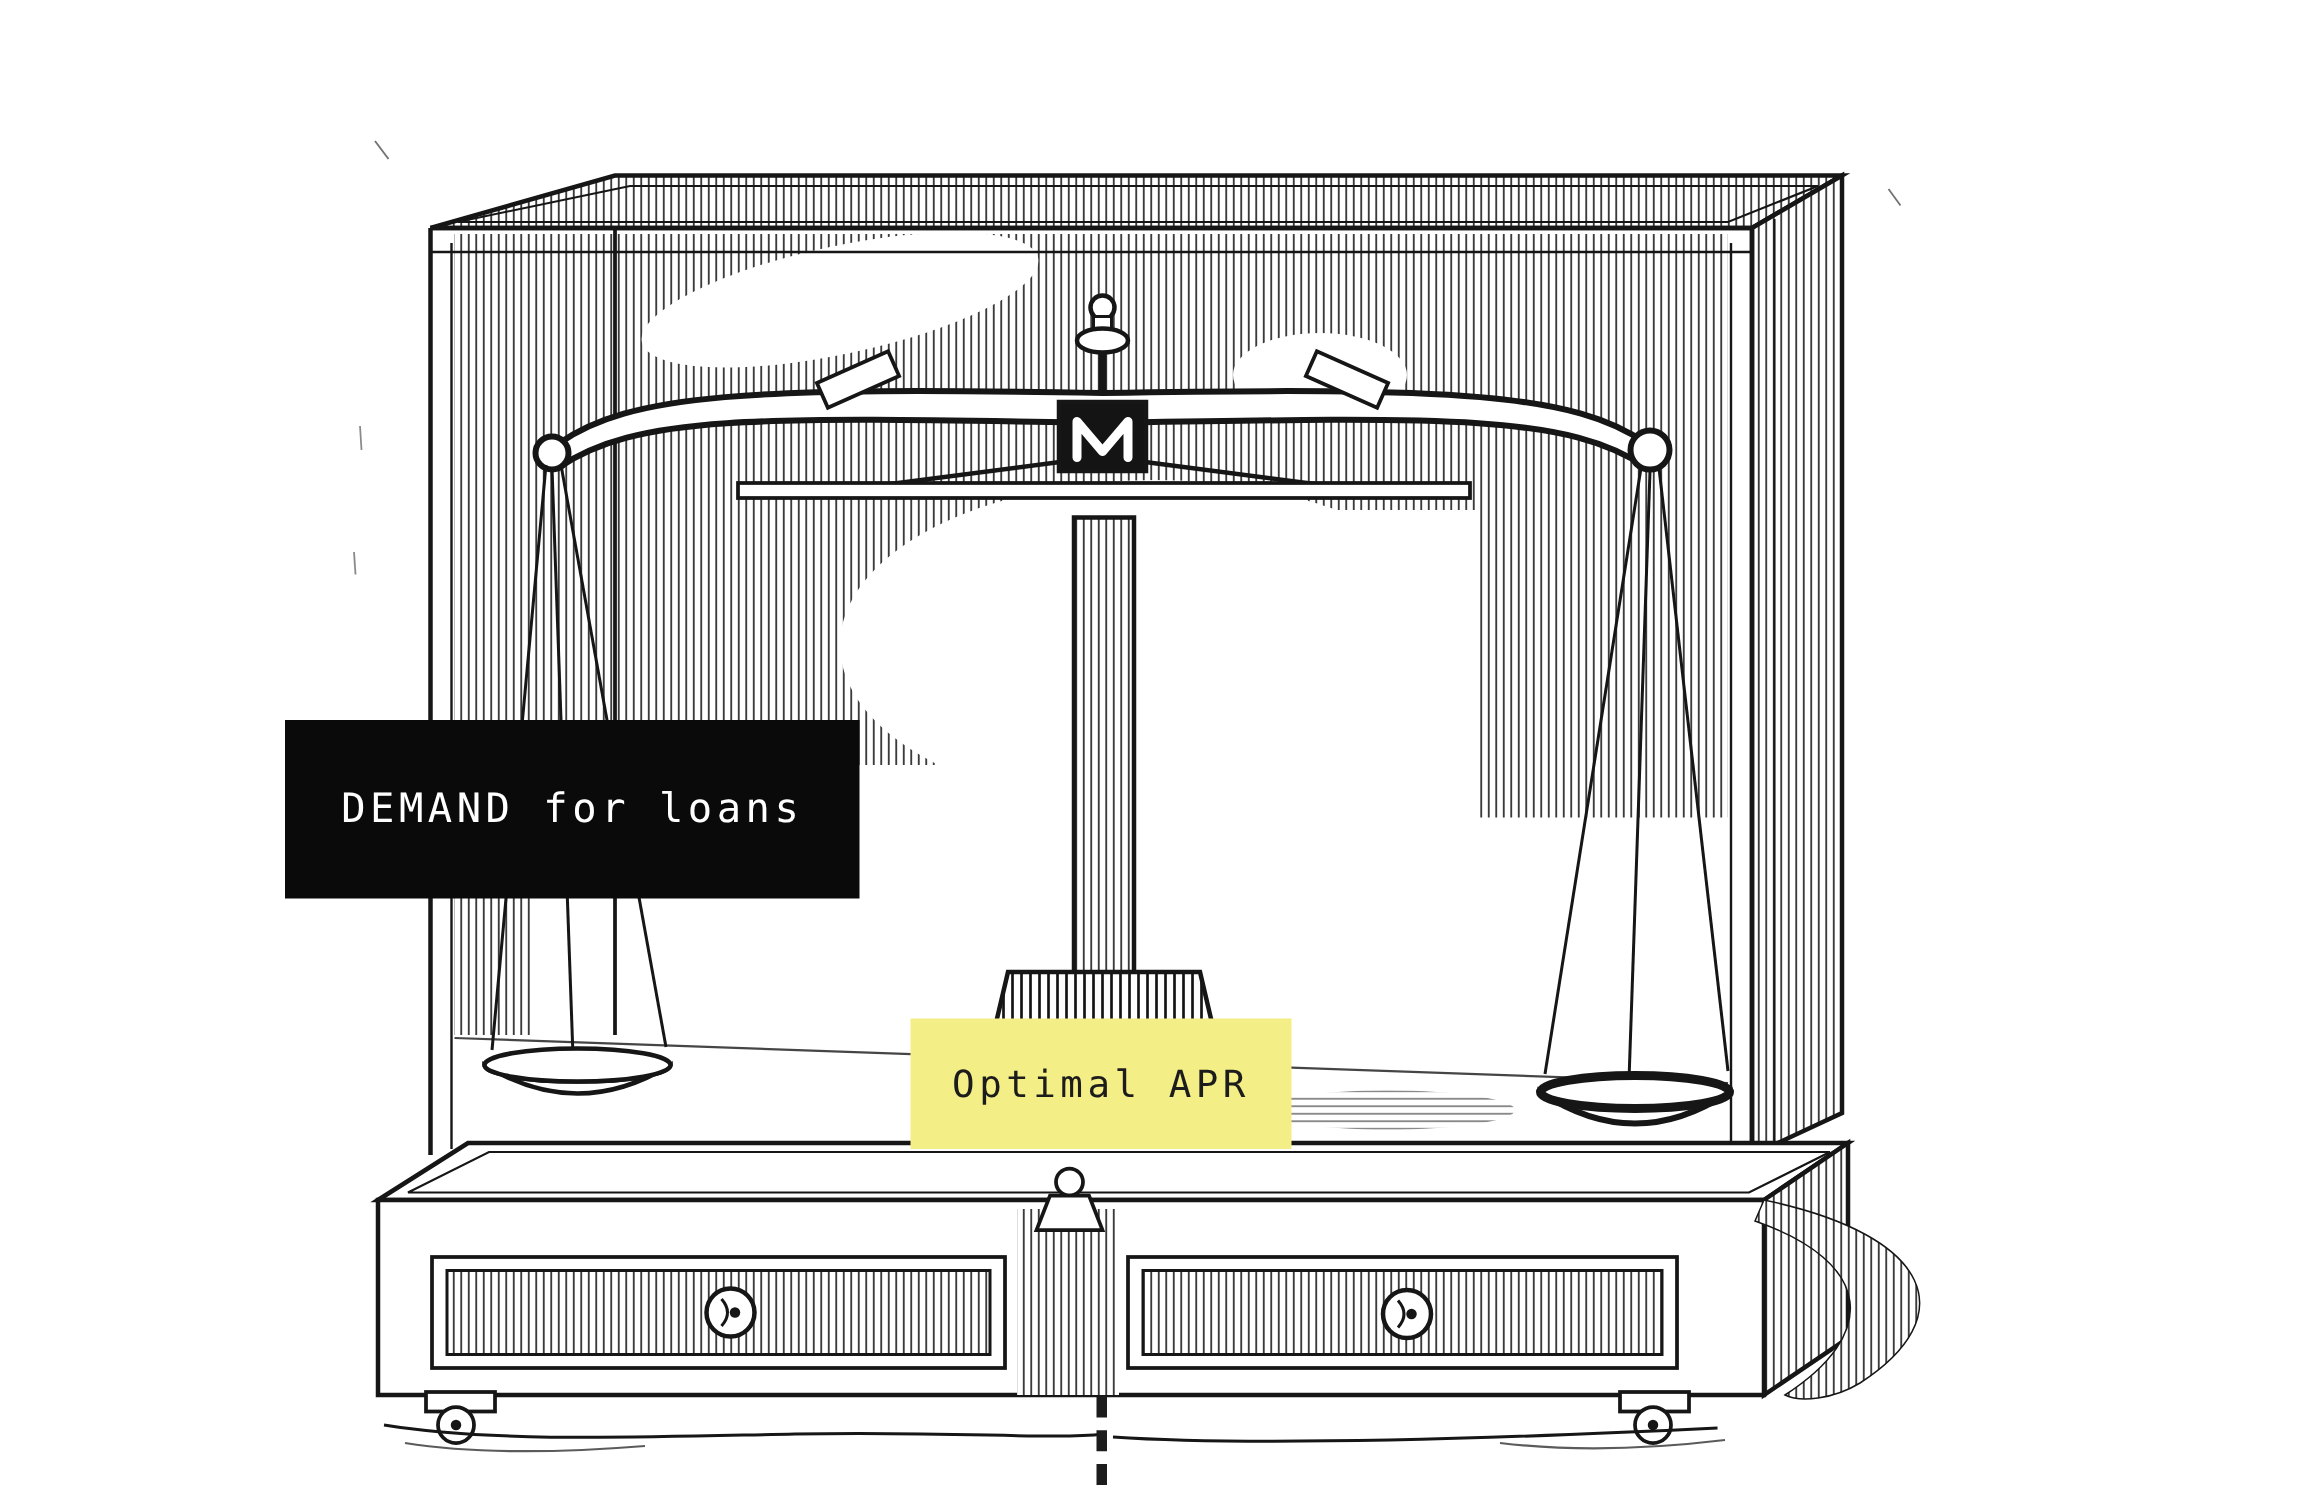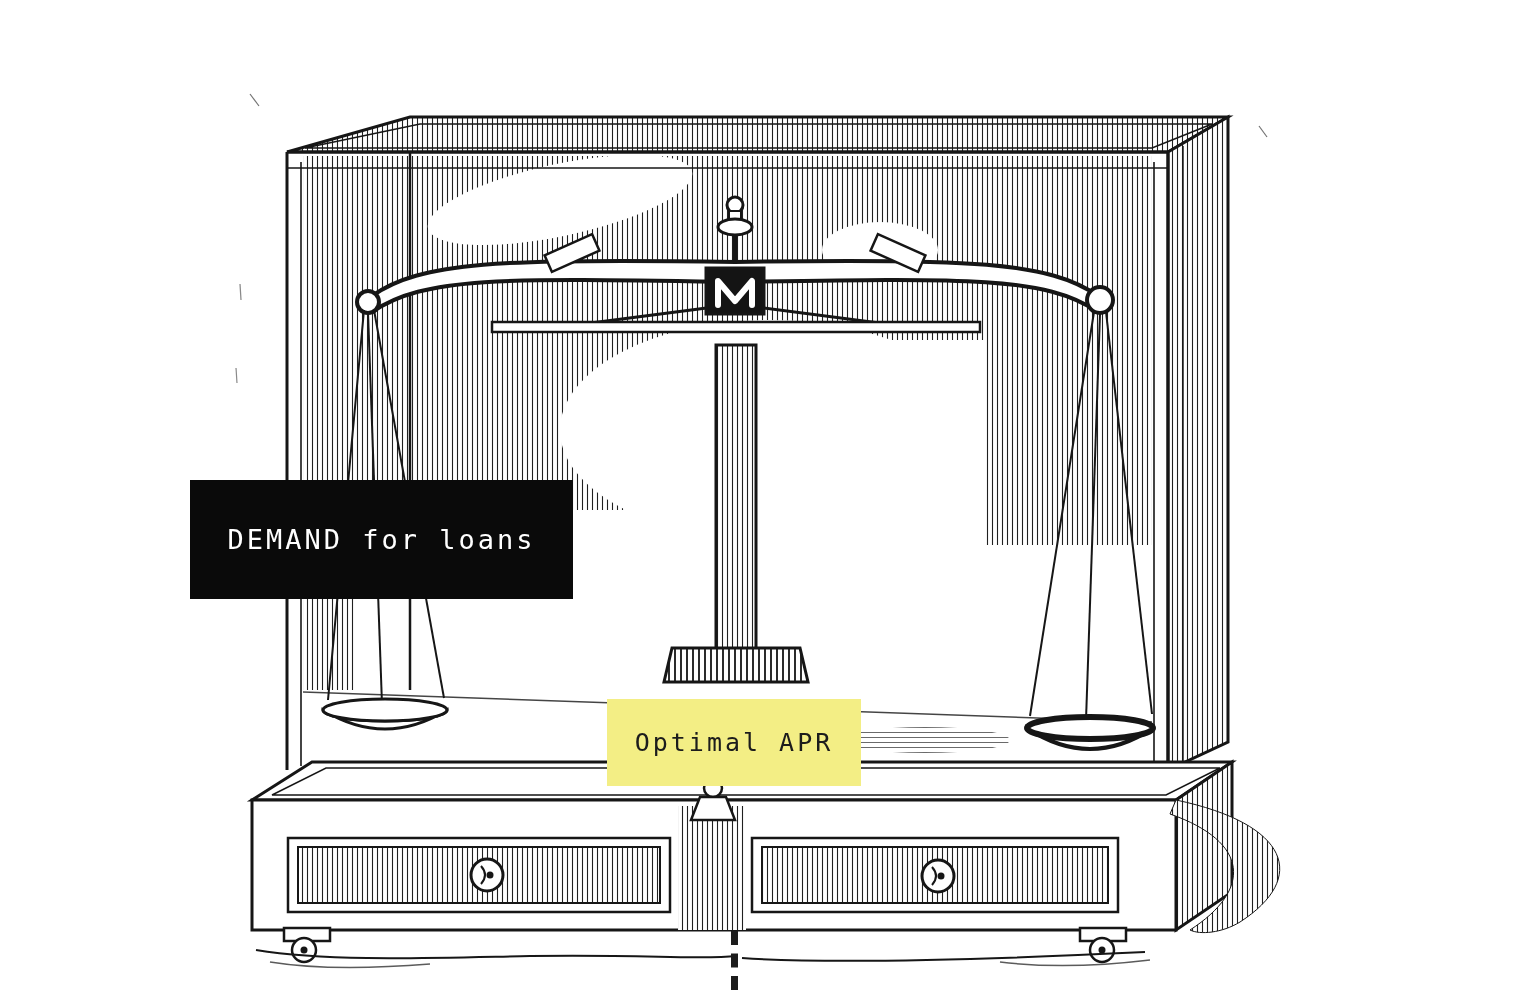--- a/index.html
+++ b/index.html
@@ -14,21 +14,21 @@
   .overlay-label{
     position:absolute;
     display:flex;align-items:center;justify-content:center;
     letter-spacing:3px;
     white-space:nowrap;
   }
   .overlay-label.dark{
     background:#0a0a0a;color:#ffffff;font-size:27px;
   }
   .overlay-label.apr{
-    background:#f3ee85;color:#1c1c1c;font-size:25px;margin-top:20px;
+    background:#f3ee85;color:#1c1c1c;font-size:25px;
   }
   .dash-line{
     position:absolute;
     left:731px;top:931px;height:59px;width:0;
     border-left:7px dashed #1c1c1c;
   }
 </style>
 </head>
 <body>
 

